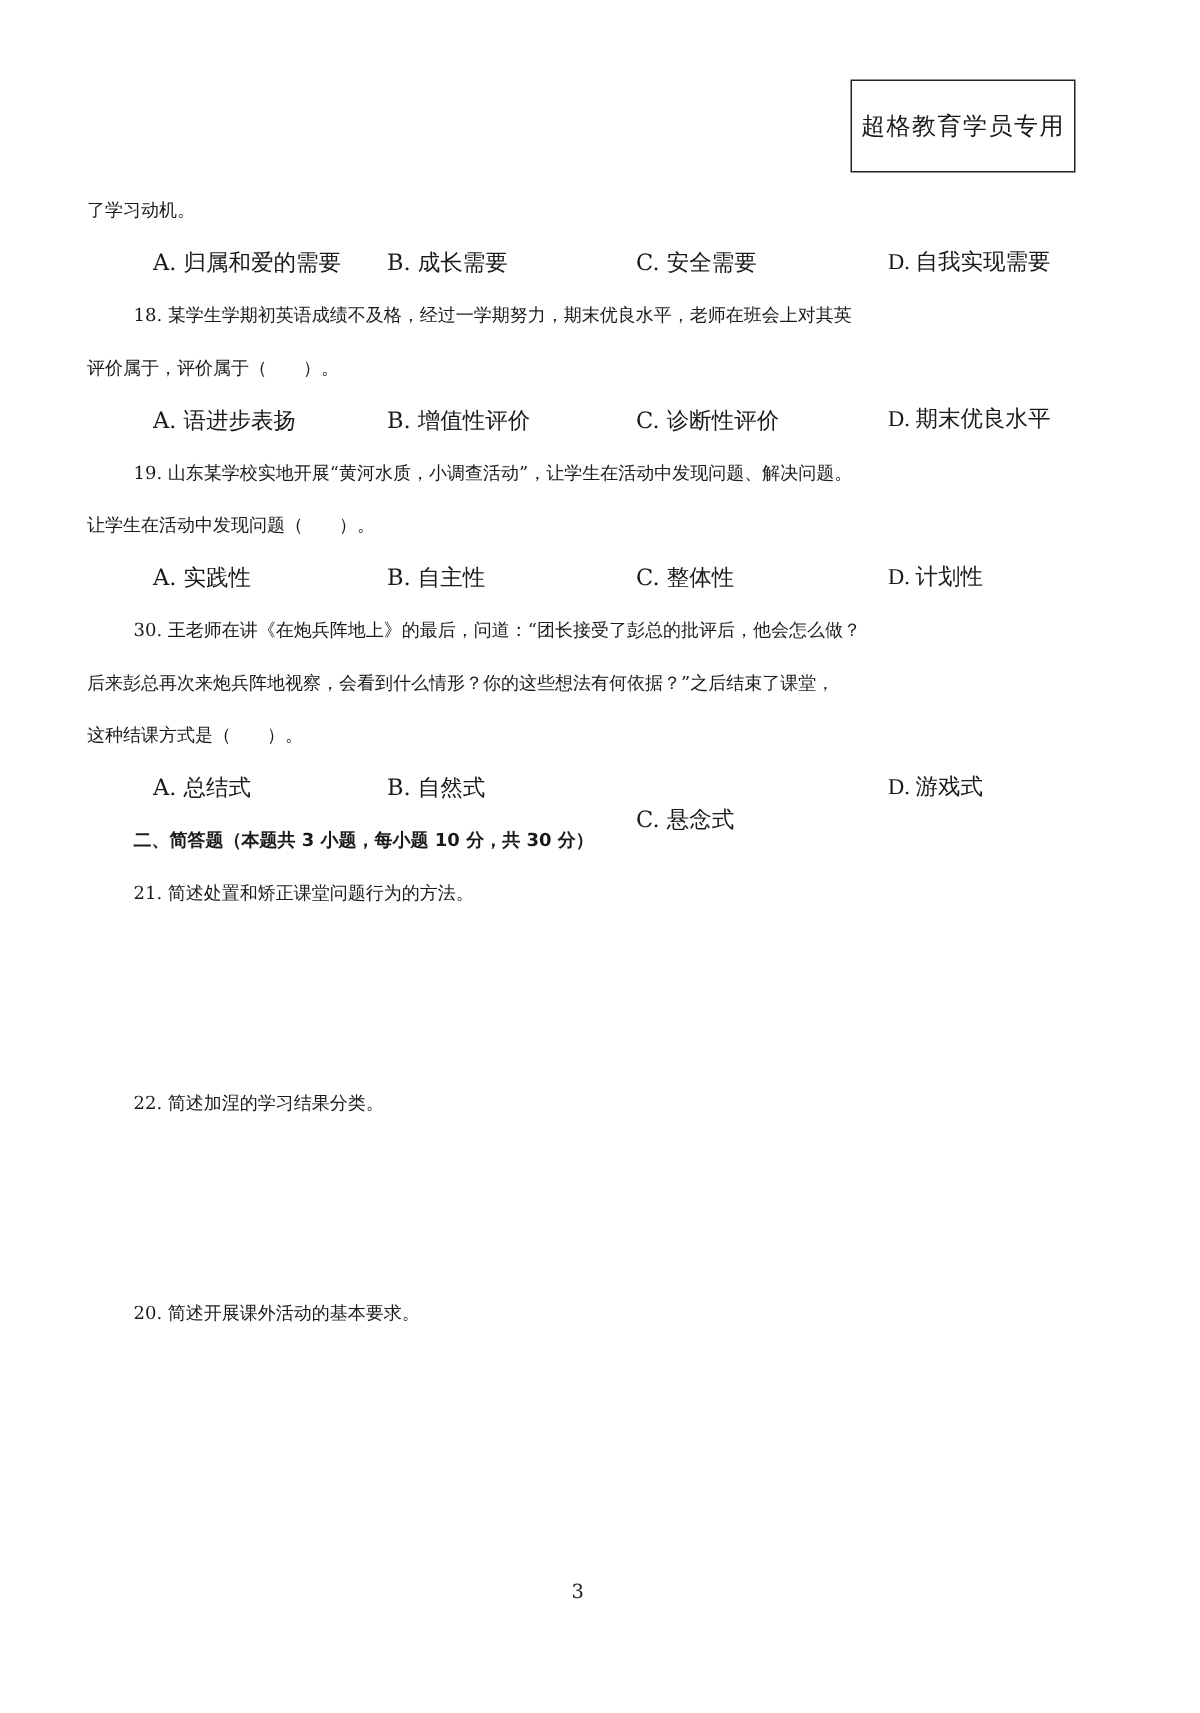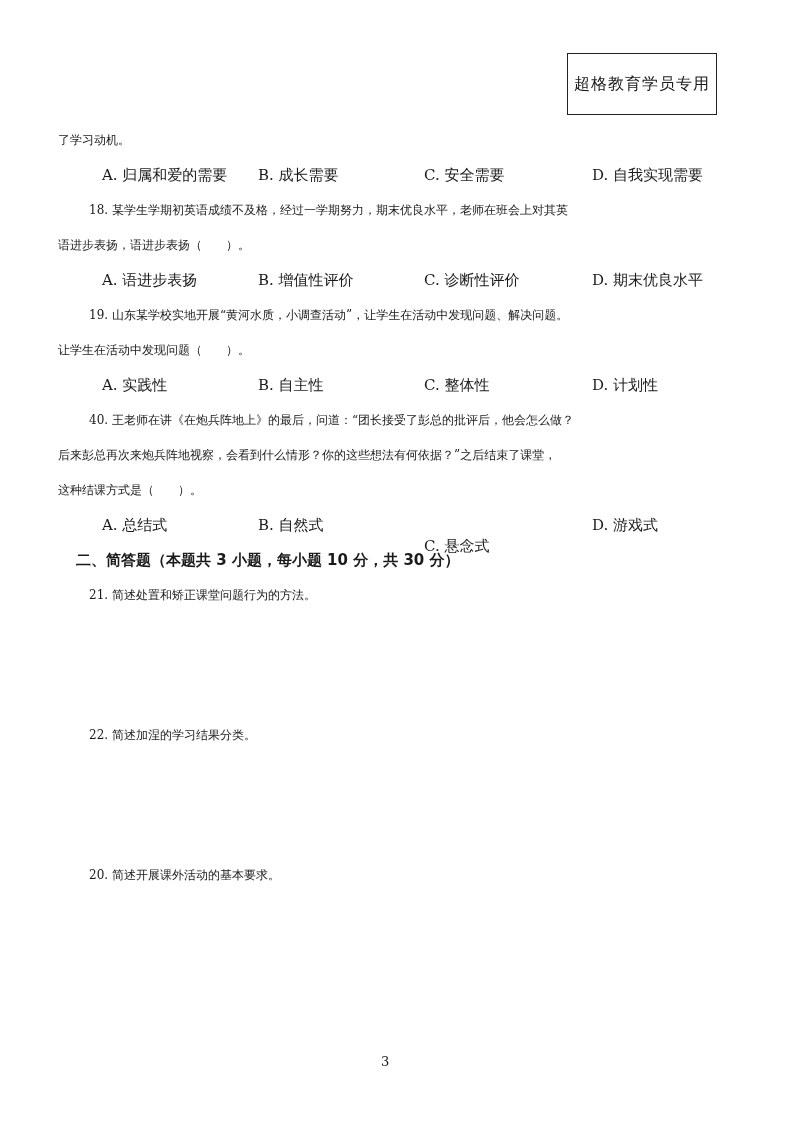--- a/index.html
+++ b/index.html
@@ -12,53 +12,53 @@
     position: absolute; left: 567px; top: 53px;
     border: 1.5px solid #222; padding: 20px 6px;
     font-size: 16px; letter-spacing: 1px; line-height: 20px;
   }
   .line {
     position: absolute; font-size: 12px; line-height: 20px; white-space: nowrap;
   }
   .indent { left: 89px; }
   .flush { left: 58px; }
   .opt { position: absolute; font-size: 15px; line-height: 20px; white-space: nowrap; }
-  .oA { left: 102px; } .oB { left: 258px; } .oC { left: 424px; } .oD { left: 592px; }
+  .oA { left: 102px; } .oB { left: 258px; } .oC { left: 424px; } .oD { left: 592px; font-family: Liberation Serif, serif; }
   .section {
-    position: absolute; left: 76px; font-size: 15px; line-height: 20px;
+    position: absolute; left: 89px; font-size: 12px; line-height: 20px;
     font-family: "DejaVu Sans", "Liberation Sans", sans-serif; font-weight: bold;
   }
   .pagenum { position: absolute; left: 381px; top: 1054px; font-size: 13px; }
 </style>
 </head>
 <body>
 
 <div class="stamp">超格教育学员专用</div>
 
 <div class="line flush" style="top:130px">了学习动机。</div>
 <div class="opt oA" style="top:165px">A. 归属和爱的需要</div>
 <div class="opt oB" style="top:165px">B. 成长需要</div>
 <div class="opt oC" style="top:165px">C. 安全需要</div>
 <div class="opt oD" style="top:165px">D. 自我实现需要</div>
 
 <div class="line indent" style="top:200px">18. 某学生学期初英语成绩不及格，经过一学期努力，期末优良水平，老师在班会上对其英</div>
-<div class="line flush" style="top:235px">语进步表扬，语进步表扬（　　）。</div>
+<div class="line flush" style="top:235px">评价属于，评价属于（　　）。</div>
 <div class="opt oA" style="top:270px">A. 语进步表扬</div>
 <div class="opt oB" style="top:270px">B. 增值性评价</div>
 <div class="opt oC" style="top:270px">C. 诊断性评价</div>
 <div class="opt oD" style="top:270px">D. 期末优良水平</div>
 
 <div class="line indent" style="top:305px">19. 山东某学校实地开展“黄河水质，小调查活动”，让学生在活动中发现问题、解决问题。</div>
 <div class="line flush" style="top:340px">让学生在活动中发现问题（　　）。</div>
 <div class="opt oA" style="top:375px">A. 实践性</div>
 <div class="opt oB" style="top:375px">B. 自主性</div>
 <div class="opt oC" style="top:375px">C. 整体性</div>
 <div class="opt oD" style="top:375px">D. 计划性</div>
 
-<div class="line indent" style="top:410px">40. 王老师在讲《在炮兵阵地上》的最后，问道：“团长接受了彭总的批评后，他会怎么做？</div>
+<div class="line indent" style="top:410px">30. 王老师在讲《在炮兵阵地上》的最后，问道：“团长接受了彭总的批评后，他会怎么做？</div>
 <div class="line flush" style="top:445px">后来彭总再次来炮兵阵地视察，会看到什么情形？你的这些想法有何依据？”之后结束了课堂，</div>
 <div class="line flush" style="top:480px">这种结课方式是（　　）。</div>
 <div class="opt oA" style="top:515px">A. 总结式</div>
 <div class="opt oB" style="top:515px">B. 自然式</div>
 <div class="opt oC" style="top:536px">C. 悬念式</div>
 <div class="opt oD" style="top:515px">D. 游戏式</div>
 
 <div class="section" style="top:550px">二、简答题（本题共 3 小题，每小题 10 分，共 30 分）</div>
 
 <div class="line indent" style="top:585px">21. 简述处置和矫正课堂问题行为的方法。</div>

